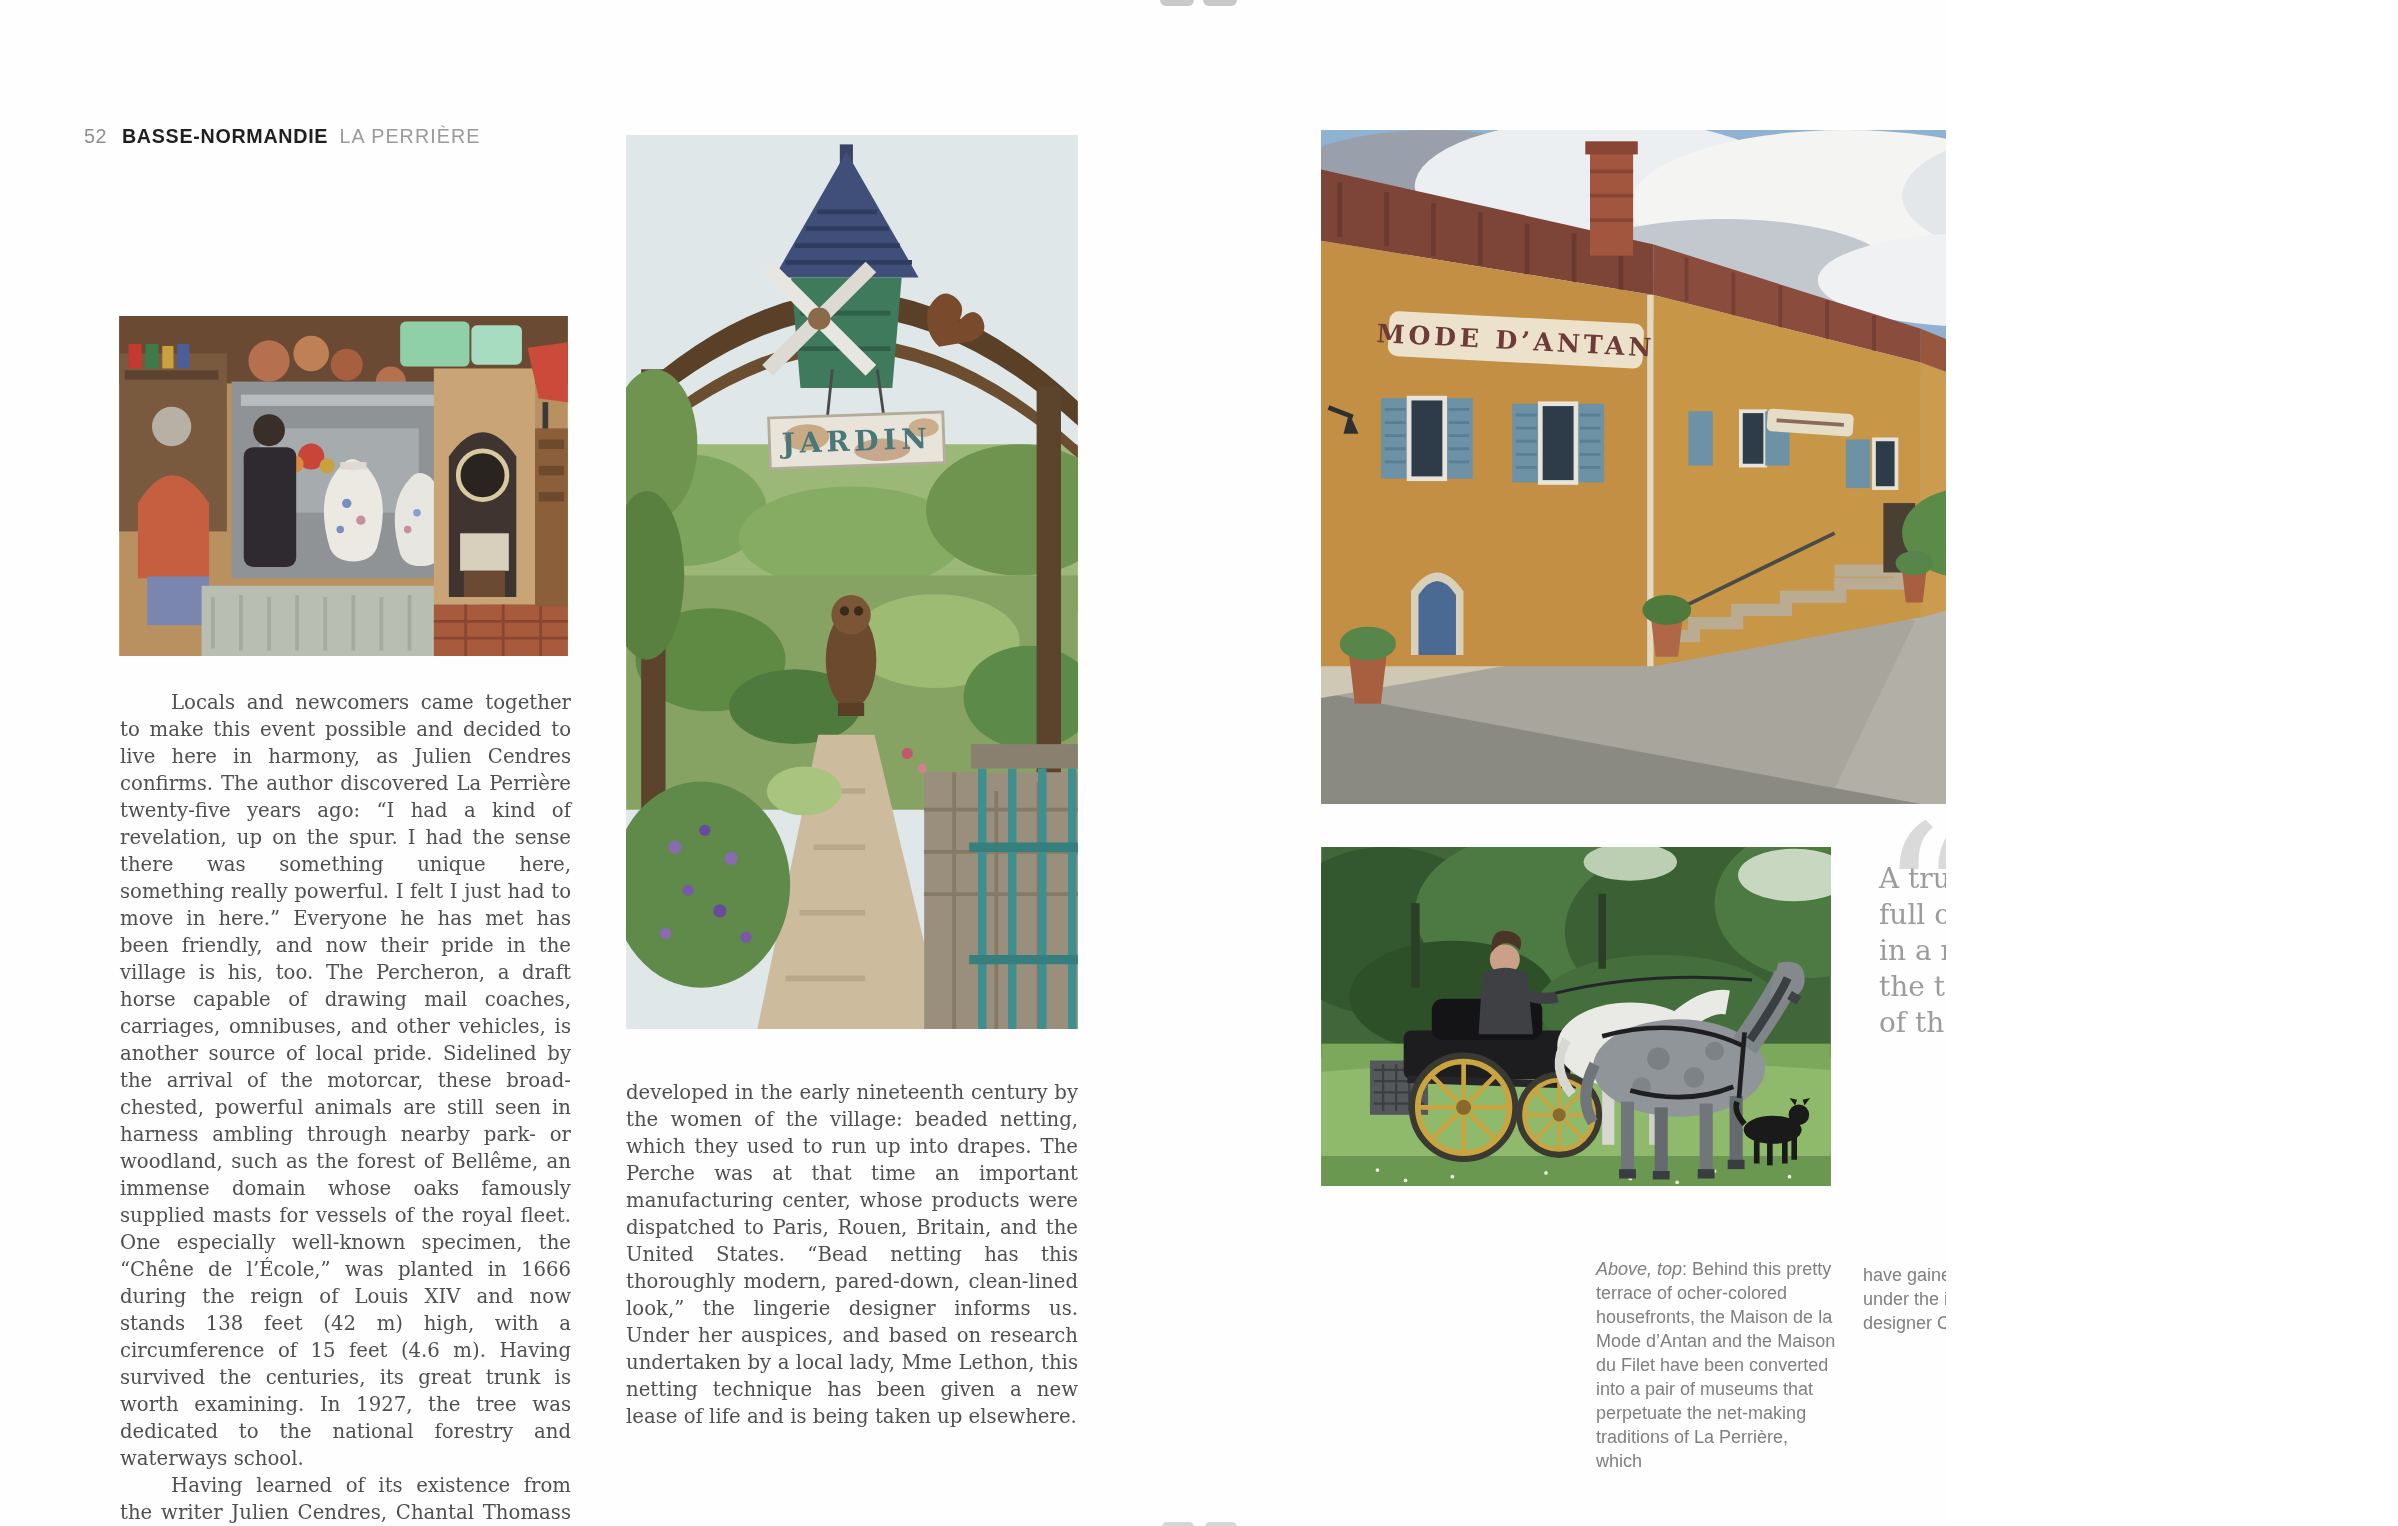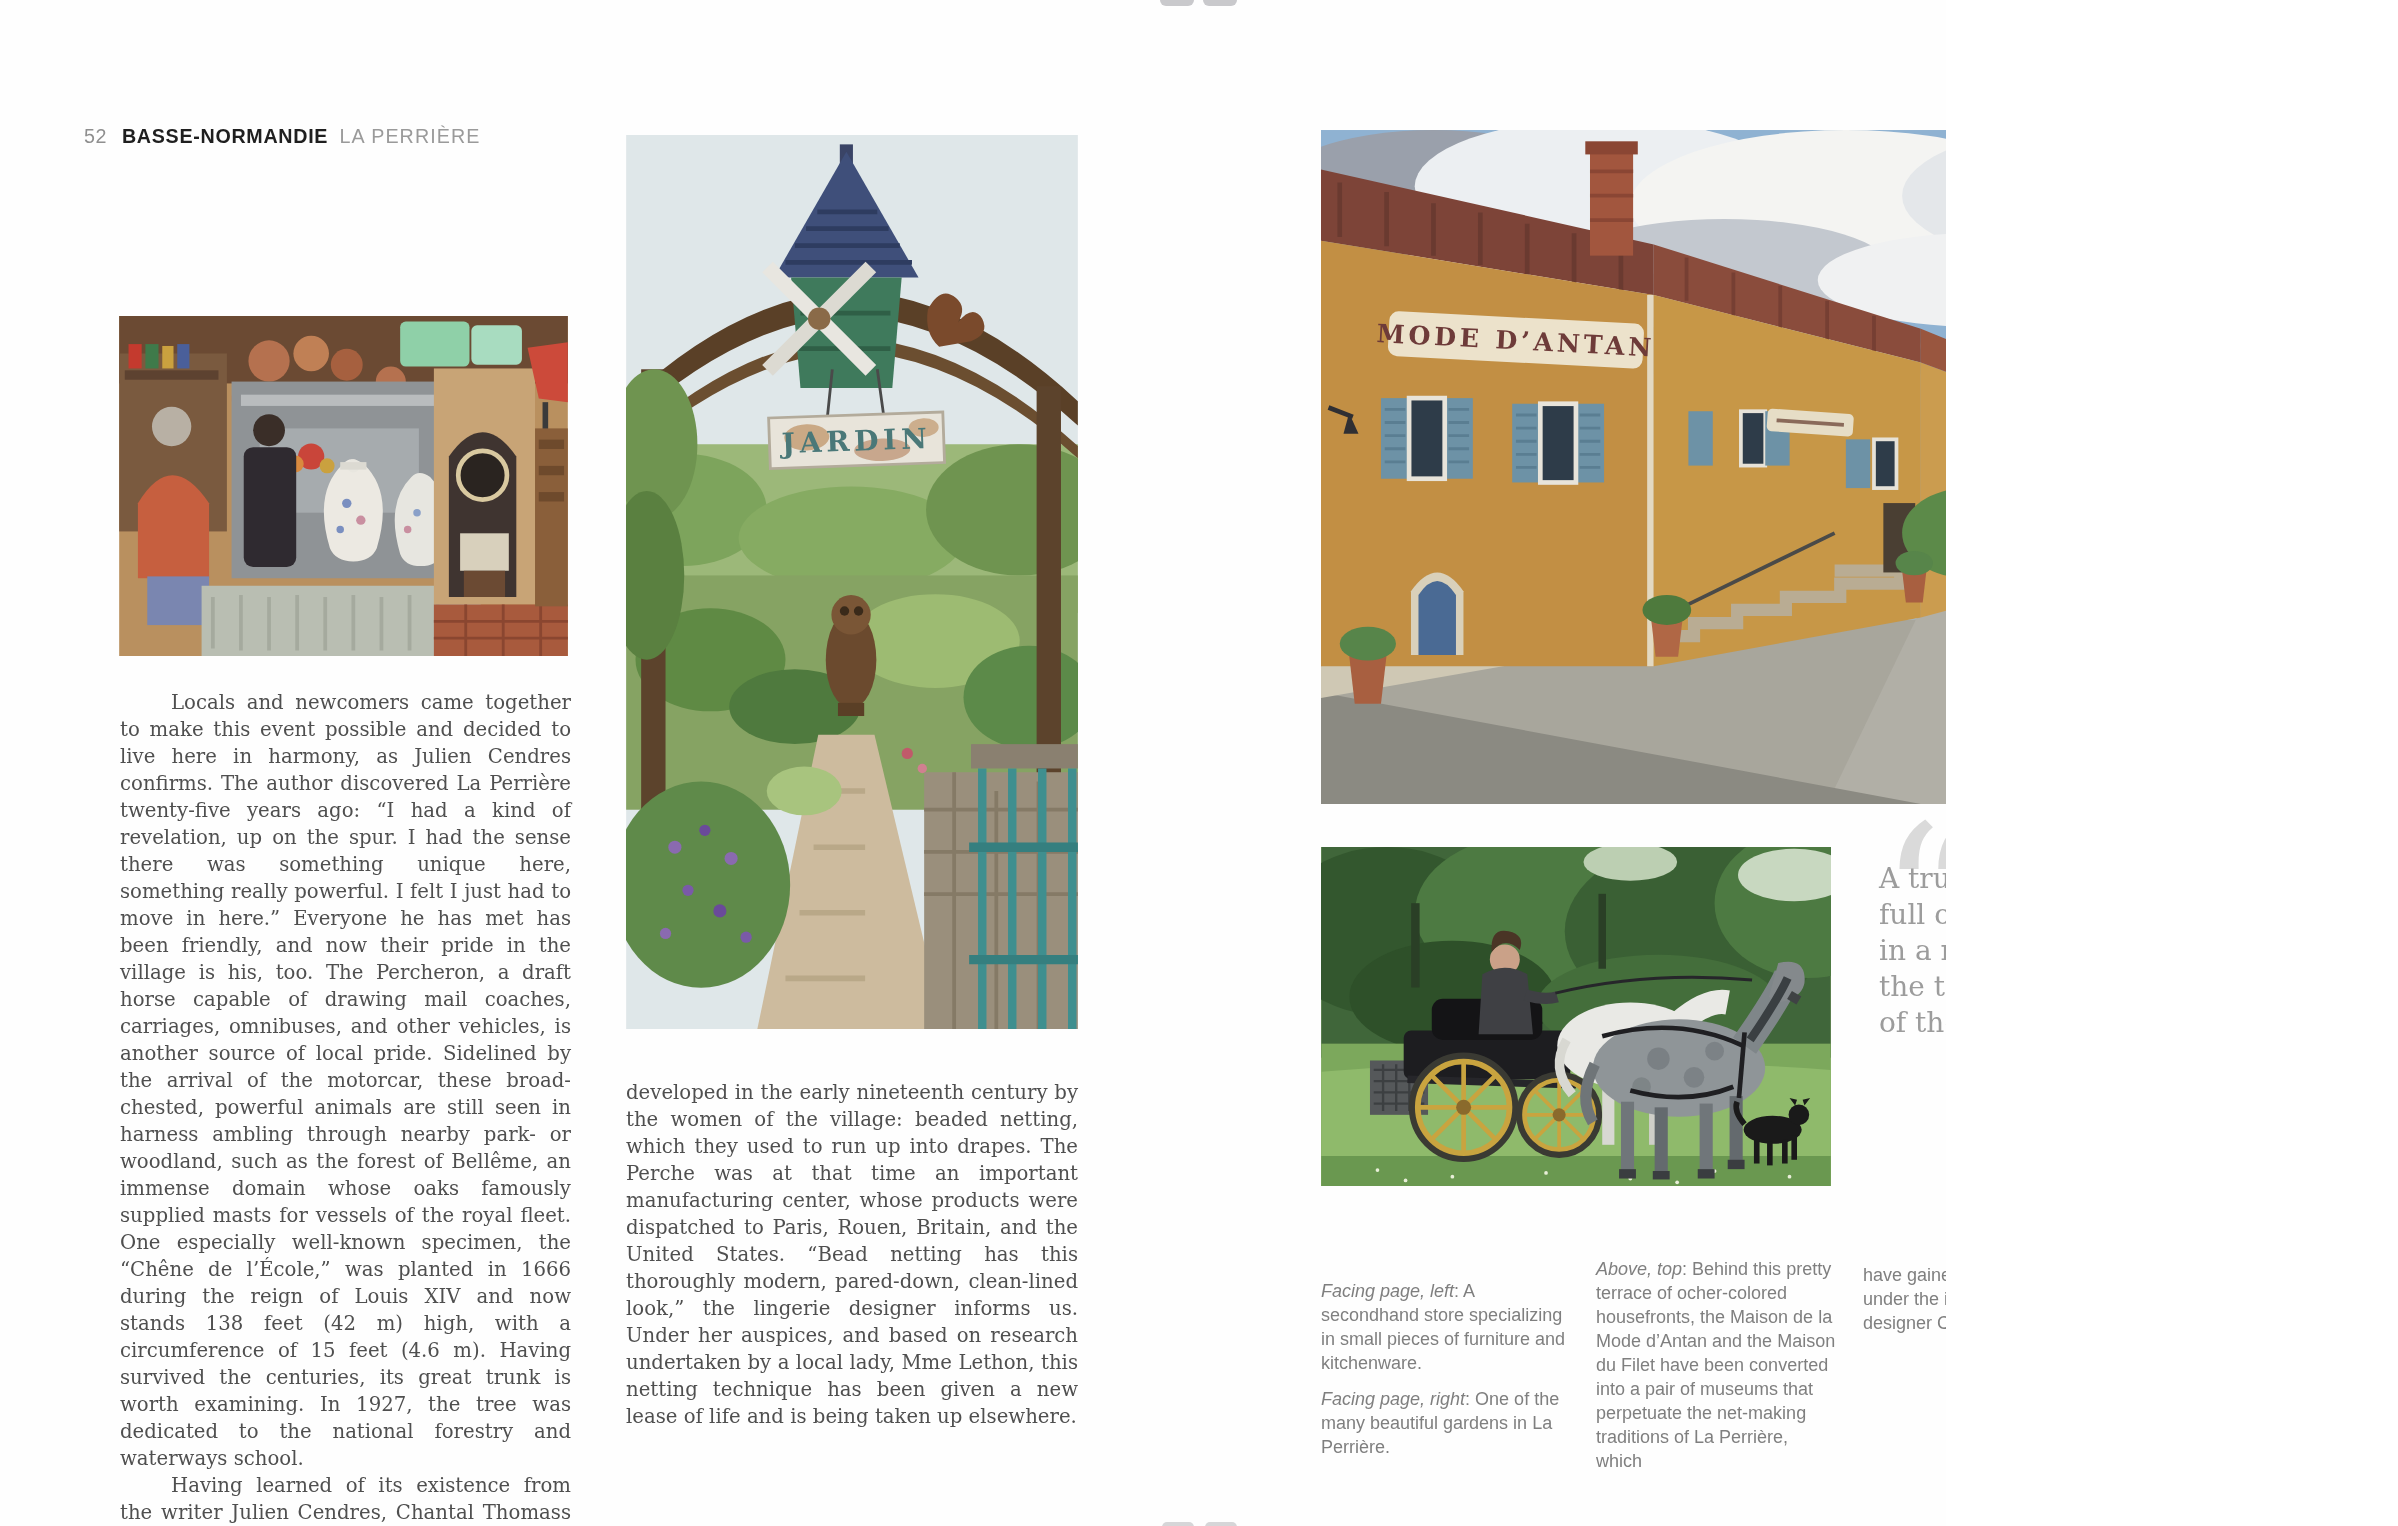--- a/index.html
+++ b/index.html
@@ -381,24 +381,20 @@
     <span class="pq-mark pq-close">”</span>
     <div class="pq-text">
       <div>A true rural town,</div>
       <div>full of colorful houses,</div>
       <div>in a region I’m particularly</div>
       <div>the traditional character</div>
       <div>of these villages.</div>
     </div>
   </div>
 
-  <div class="caption-col" style="left:1321px;top:1279px;width:245px;">
-    <p class="cap"><span class="lead">Facing page, left</span><span>: A secondhand store specializing in small pieces of furniture and kitchenware.</span></p>
-    <p class="cap"><span class="lead">Facing page, right</span><span>: One of the many beautiful gardens in La Perrière.</span></p>
-  </div>
 
   <div class="caption-col" style="left:1596px;top:1257px;width:242px;">
     <p class="cap"><span class="lead">Above, top</span><span>: Behind this pretty terrace of ocher-colored housefronts, the Maison de la Mode d’Antan and the Maison du Filet have been converted into a pair of museums that perpetuate the net-making traditions of La Perrière, which</span></p>
   </div>
 
   <div class="caption-col" style="left:1863px;top:1263px;width:251px;">
     <p class="cap"><span>have gained a new lease of life under the impetus of lingerie designer Chantal Thomass.</span></p>
   </div>
 
 </div>

